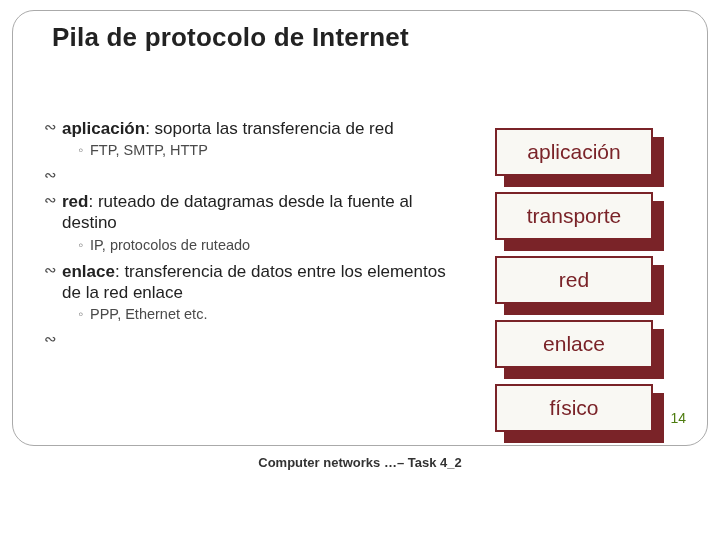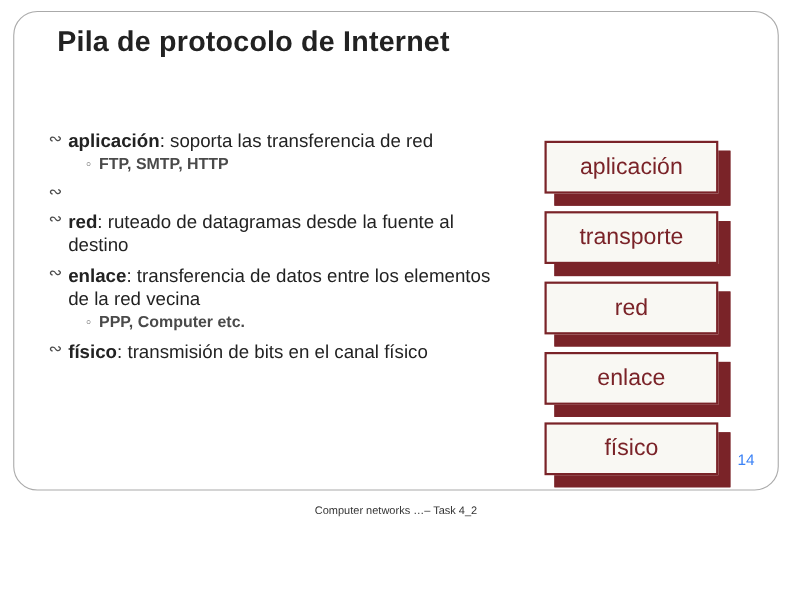--- a/index.html
+++ b/index.html
@@ -60,21 +60,20 @@
   }
   .item .line1 .name {
     font-weight: bold;
   }
   .item .line1 .desc {
   }
   .sub {
     margin: 3px 0 8px 34px;
     font-size: 14.5px;
     color: #4a4a4a;
-    font-weight: bold;
   }
   .sub .subglyph {
     display: inline-block;
     width: 12px;
     color: #888;
   }
   .stack {
     position: absolute;
     left: 495px;
     top: 128px;
@@ -106,30 +105,30 @@
     text-align: center;
     line-height: 44px;
     font-size: 21px;
     color: #7a2328;
   }
   .page-num {
     position: absolute;
     right: 34px;
     bottom: 50px;
     font-size: 14px;
-    color: #3b82f6;
+    color: #4d7c0f;
   }
   .footer {
     position: absolute;
     left: 0;
     right: 0;
     bottom: 6px;
     text-align: center;
-    font-size: 10px;
-    font-weight: normal;
+    font-size: 13px;
+    font-weight: bold;
     color: #333;
   }
 </style>
 </head>
 <body>
 
 <div class="slide">
   <div class="inner-border"></div>
 
   <div class="title">Pila de protocolo de Internet</div>
@@ -148,34 +147,34 @@
       <div class="line1">
         <span class="bullet">∾</span>
       </div>
     </div>
 
     <div class="item">
       <div class="line1">
         <span class="bullet">∾</span>
         <span><span class="name">red</span><span class="desc">: ruteado de datagramas desde la fuente al destino</span></span>
       </div>
-    </div>
-
-    <div class="item">
-      <div class="line1">
-        <span class="bullet">∾</span>
-        <span><span class="name">enlace</span><span class="desc">: transferencia de datos entre los elementos de la red vecina</span></span>
-      </div>
-      <div class="sub"><span class="subglyph">◦</span><span>PPP, Computer etc.</span></div>
-    </div>
-
-    <div class="item">
-      <div class="line1">
-        <span class="bullet">∾</span>
-        <span><span class="name">físico</span><span class="desc">: transmisión de bits en el canal físico</span></span>
+      <div class="sub"><span class="subglyph">◦</span><span>IP, protocolos de ruteado</span></div>
+    </div>
+
+    <div class="item">
+      <div class="line1">
+        <span class="bullet">∾</span>
+        <span><span class="name">enlace</span><span class="desc">: transferencia de datos entre los elementos de la red enlace</span></span>
+      </div>
+      <div class="sub"><span class="subglyph">◦</span><span>PPP, Ethernet etc.</span></div>
+    </div>
+
+    <div class="item">
+      <div class="line1">
+        <span class="bullet">∾</span>
       </div>
     </div>
 
   </div>
 
   <div class="stack">
     <div class="layer-wrap">
       <div class="layer-shadow"></div>
       <div class="layer">aplicación</div>
     </div>

